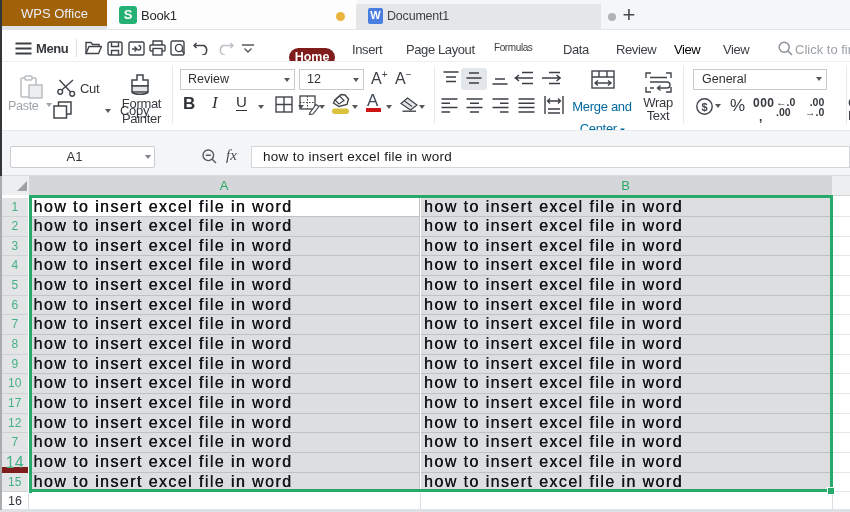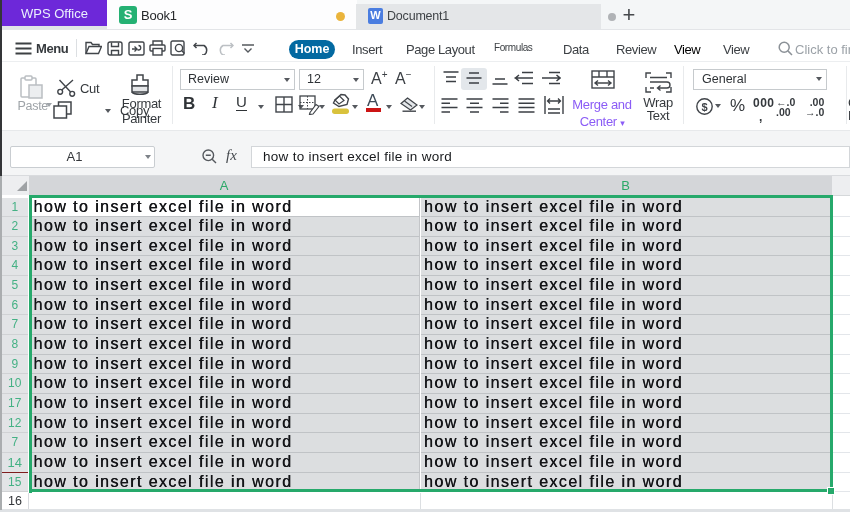--- a/index.html
+++ b/index.html
@@ -7,21 +7,21 @@
 body { font-family:"Liberation Sans", sans-serif; position:relative; background:#fff; }
 .abs { position:absolute; }
 svg { display:block; }
 </style>
 </head>
 <body>
 
 <div class="abs" style="left:0;top:0;width:850px;height:30px;background:#f4f6f7;"></div>
 <div class="abs" style="left:0;top:26px;width:130px;height:3.5px;background:#e1e4e7;"></div>
 <div class="abs" style="left:107px;top:0;width:250px;height:30px;background:#fdfdfe;"></div>
-<div class="abs" style="left:2px;top:0;width:105px;height:26px;background:#6d28d9;color:#eaf0fd;font-size:13px;text-align:center;line-height:27px;">WPS Office</div>
+<div class="abs" style="left:2px;top:0;width:105px;height:26px;background:#a16207;color:#eaf0fd;font-size:13px;text-align:center;line-height:27px;">WPS Office</div>
 
 <div class="abs" style="left:119px;top:6px;width:18px;height:18px;background:#25b173;border-radius:3px;color:#fff;font-size:13px;font-weight:bold;text-align:center;line-height:18px;">S</div>
 <div class="abs" style="left:141px;top:8px;font-size:13px;color:#27292c;letter-spacing:-0.2px;">Book1</div>
 <div class="abs" style="left:336px;top:12px;width:9px;height:9px;border-radius:50%;background:#eab43c;"></div>
 
 <div class="abs" style="left:356px;top:4px;width:245px;height:26px;background:#e4e6e8;"></div>
 <div class="abs" style="left:368px;top:8px;width:15px;height:15.5px;background:#4a7de0;border-radius:2px;color:#fff;font-size:11px;font-weight:bold;text-align:center;line-height:15.5px;">W</div>
 <div class="abs" style="left:387px;top:9px;font-size:12.5px;color:#3f4347;letter-spacing:-0.2px;">Document1</div>
 <div class="abs" style="left:608px;top:12.5px;width:8px;height:8px;border-radius:50%;background:#b0b3b6;"></div>
 <div class="abs" style="left:618px;top:2px;width:22px;height:26px;font-size:22px;font-weight:300;color:#46494d;text-align:center;line-height:26px;">+</div>
@@ -60,21 +60,21 @@
  <path d="M1 3.5 H11 a5.5 5.5 0 0 1 0 9.5 H9" stroke="#41454a" stroke-width="1.5" fill="none"></path>
 </svg>
 <svg class="abs" style="left:216px;top:42px;" width="18" height="13" viewBox="0 0 18 13">
  <path d="M14.5 1 L17 3.5 L14.5 6" stroke="#bcc0c4" stroke-width="1.5" fill="none"></path>
  <path d="M17 3.5 H7 a5.5 5.5 0 0 0 0 9.5 H9" stroke="#bcc0c4" stroke-width="1.5" fill="none"></path>
 </svg>
 <svg class="abs" style="left:241px;top:44px;" width="14" height="9" viewBox="0 0 14 9">
  <path d="M1 1 H13 M3.5 4.5 L7 8 L10.5 4.5" stroke="#55595e" stroke-width="1.4" fill="none"></path>
 </svg>
 
-<div class="abs" style="left:289px;top:40px;width:46px;height:19px;background:#0369a1;border-radius:9.5px;color:#fff;font-size:12.5px;font-weight:bold;text-align:center;line-height:19px;">Home</div>
+<div class="abs" style="left:289px;top:48px;width:46px;height:19px;background:#7f1d1d;border-radius:9.5px;color:#fff;font-size:12.5px;font-weight:bold;text-align:center;line-height:19px;">Home</div>
 <div class="abs" style="left:352px;top:42px;font-size:13px;color:#3d4145;letter-spacing:-0.4px;">Insert</div>
 <div class="abs" style="left:406px;top:42px;font-size:13px;color:#3d4145;letter-spacing:-0.4px;">Page Layout</div>
 <div class="abs" style="left:494px;top:42px;font-size:10px;color:#3d4145;letter-spacing:-0.4px;">Formulas</div>
 <div class="abs" style="left:563px;top:42px;font-size:13px;color:#3d4145;letter-spacing:-0.4px;">Data</div>
 <div class="abs" style="left:616px;top:42px;font-size:13px;color:#3d4145;letter-spacing:-0.4px;">Review</div>
 <div class="abs" style="left:674px;top:42px;font-size:13px;color:#000000;letter-spacing:-0.4px;">View</div>
 <div class="abs" style="left:723px;top:42px;font-size:13px;color:#3d4145;letter-spacing:-0.4px;">View</div>
 <svg class="abs" style="left:778px;top:41px;" width="15" height="15" viewBox="0 0 15 15">
  <circle cx="6.2" cy="6.2" r="5" stroke="#8b9197" stroke-width="1.5" fill="none"></circle>
  <path d="M9.9 9.9 L14 14" stroke="#8b9197" stroke-width="1.5"></path>
@@ -86,21 +86,21 @@
 <div class="abs" style="left:172px;top:66px;width:1px;height:58px;background:#e8eaec;"></div>
 <div class="abs" style="left:434px;top:66px;width:1px;height:58px;background:#e8eaec;"></div>
 <div class="abs" style="left:683px;top:66px;width:1px;height:58px;background:#e8eaec;"></div>
 <div class="abs" style="left:846px;top:66px;width:1px;height:58px;background:#e8eaec;"></div>
 
 <svg class="abs" style="left:20px;top:75px;" width="24" height="25" viewBox="0 0 24 25">
  <rect x="1" y="3" width="15" height="19" rx="1" stroke="#babec2" stroke-width="1.5" fill="none"></rect>
  <rect x="5" y="1" width="7" height="4" rx="1" stroke="#babec2" stroke-width="1.5" fill="#fff"></rect>
  <rect x="9" y="10" width="13" height="13" stroke="#babec2" stroke-width="1.5" fill="#eceef0"></rect>
 </svg>
-<div class="abs" style="left:8px;top:99px;width:40px;font-size:12.5px;color:#9ea3a8;text-align:right;letter-spacing:-0.3px;">Paste</div>
+<div class="abs" style="left:8px;top:99px;width:40px;font-size:12.5px;color:#9ea3a8;text-align:left;letter-spacing:-0.3px;">Paste</div>
 <div class="abs" style="left:46px;top:103px;width:0;height:0;border-left:3.5px solid transparent;border-right:3.5px solid transparent;border-top:4px solid #9ea3a8;"></div>
 <svg class="abs" style="left:57px;top:79px;" width="20" height="18" viewBox="0 0 20 18">
  <circle cx="3.2" cy="12.8" r="2.4" stroke="#41454a" stroke-width="1.4" fill="none"></circle>
  <circle cx="15.2" cy="14.8" r="2.4" stroke="#41454a" stroke-width="1.4" fill="none"></circle>
  <path d="M4.8 11 L16 1 M13.6 13 L2.5 1" stroke="#41454a" stroke-width="1.4" fill="none"></path>
 </svg>
 <div class="abs" style="left:80px;top:81px;font-size:13px;color:#35393d;letter-spacing:-0.3px;">Cut</div>
 <svg class="abs" style="left:53px;top:101px;" width="19" height="18" viewBox="0 0 19 18">
  <path d="M5.5 5 V1 H18 V13 H13.5" stroke="#41454a" stroke-width="1.5" fill="none"></path>
  <rect x="1" y="5" width="12.5" height="12" stroke="#41454a" stroke-width="1.5" fill="#fff"></rect>
@@ -183,21 +183,21 @@
 <svg class="abs" style="left:544px;top:96px;" width="20" height="18" viewBox="0 0 20 18">
  <path d="M1 0 V18 M19 0 V18 M4 13 H16 M4 17 H16" stroke="#3b3f44" stroke-width="1.4"></path>
  <path d="M4 5 H16 M6 2.5 L3.5 5 L6 7.5 M14 2.5 L16.5 5 L14 7.5" stroke="#3b3f44" stroke-width="1.3" fill="none"></path>
 </svg>
 
 <svg class="abs" style="left:591px;top:70px;" width="24" height="19" viewBox="0 0 24 19">
  <rect x="1" y="1" width="22" height="17" stroke="#41454a" stroke-width="1.4" fill="none"></rect>
  <path d="M8 1 V7 M16 1 V7 M1 7 H23" stroke="#41454a" stroke-width="1.4"></path>
  <path d="M4 13 H20 M7 10.5 L4 13 L7 15.5 M17 10.5 L20 13 L17 15.5" stroke="#41454a" stroke-width="1.4" fill="none"></path>
 </svg>
-<div class="abs" style="left:566px;top:96px;width:72px;font-size:13px;color:#8b5cf6;text-align:center;line-height:17px;letter-spacing:-0.3px;">Merge and<br>Center <span style="font-size:9px;">▾</span></div>
+<div class="abs" style="left:566px;top:96px;width:72px;font-size:13px;color:#0369a1;text-align:center;line-height:22px;letter-spacing:-0.3px;">Merge and<br>Center <span style="font-size:9px;">▾</span></div>
 
 <svg class="abs" style="left:645px;top:72px;" width="27" height="21" viewBox="0 0 27 21">
  <path d="M1 6 V1 H6 M21 1 H26 V6 M26 15 V20 H21 M6 20 H1 V15" stroke="#41454a" stroke-width="1.4" fill="none"></path>
  <path d="M5 5.5 H22 M5 10 H22 a3 3 0 0 1 0 6 H13 M15.5 13.5 L12.5 16 L15.5 18.5 M5 16 H9" stroke="#41454a" stroke-width="1.4" fill="none"></path>
 </svg>
 <div class="abs" style="left:632px;top:96px;width:52px;font-size:13px;color:#35393d;text-align:center;line-height:13px;letter-spacing:-0.3px;">Wrap<br>Text</div>
 
 <div class="abs" style="left:693px;top:69px;width:134px;height:21px;border:1px solid #c6cacd;background:#fff;font-size:12.5px;color:#2e3236;line-height:19px;padding-left:8px;">General</div>
 <div class="abs" style="left:816px;top:77px;width:0;height:0;border-left:3.5px solid transparent;border-right:3.5px solid transparent;border-top:4px solid #55595e;"></div>
 <svg class="abs" style="left:696px;top:98px;" width="17" height="17" viewBox="0 0 17 17">
@@ -304,21 +304,21 @@
     <div class="abs" style="left:420.5px;top:413.65px;width:409px;height:19.65px;background:#dcdee0;border-bottom:1px solid #c0c3c6;"></div>
     <div class="abs" style="left:33.5px;top:413.65px;height:19.65px;line-height:18.95px;font-size:16px;color:#141518;letter-spacing:1.42px;white-space:nowrap;text-shadow:0.35px 0 0 #141518;">how to insert excel file in word</div>
     <div class="abs" style="left:424px;top:413.65px;height:19.65px;line-height:18.95px;font-size:16px;color:#141518;letter-spacing:1.42px;white-space:nowrap;text-shadow:0.35px 0 0 #141518;">how to insert excel file in word</div>
     <div class="abs" style="left:833px;top:432.29999999999995px;width:17px;height:1px;background:#e3e6ea;"></div>
     <div class="abs" style="left:1.5px;top:433.29999999999995px;width:26.5px;height:19.65px;background:#e2e4e6;border-bottom:1px solid #d0d2d4;color:#44b184;font-size:12px;text-align:center;line-height:19.65px;">7</div>
     <div class="abs" style="left:32px;top:433.29999999999995px;width:387.5px;height:19.65px;background:#dcdee0;border-bottom:1px solid #c0c3c6;border-right:1px solid #c3c5c8;"></div>
     <div class="abs" style="left:420.5px;top:433.29999999999995px;width:409px;height:19.65px;background:#dcdee0;border-bottom:1px solid #c0c3c6;"></div>
     <div class="abs" style="left:33.5px;top:433.29999999999995px;height:19.65px;line-height:18.95px;font-size:16px;color:#141518;letter-spacing:1.42px;white-space:nowrap;text-shadow:0.35px 0 0 #141518;">how to insert excel file in word</div>
     <div class="abs" style="left:424px;top:433.29999999999995px;height:19.65px;line-height:18.95px;font-size:16px;color:#141518;letter-spacing:1.42px;white-space:nowrap;text-shadow:0.35px 0 0 #141518;">how to insert excel file in word</div>
     <div class="abs" style="left:833px;top:451.94999999999993px;width:17px;height:1px;background:#e3e6ea;"></div>
-    <div class="abs" style="left:1.5px;top:452.95px;width:26.5px;height:19.65px;background:#e2e4e6;border-bottom:1px solid #7f1d1d;color:#44b184;font-size:13px;text-align:center;line-height:19.65px;">14</div>
+    <div class="abs" style="left:1.5px;top:452.95px;width:26.5px;height:19.65px;background:#e2e4e6;border-bottom:6px solid #7f1d1d;color:#44b184;font-size:16px;text-align:center;line-height:19.65px;">14</div>
     <div class="abs" style="left:32px;top:452.95px;width:387.5px;height:19.65px;background:#dcdee0;border-bottom:1px solid #c0c3c6;border-right:1px solid #c3c5c8;"></div>
     <div class="abs" style="left:420.5px;top:452.95px;width:409px;height:19.65px;background:#dcdee0;border-bottom:1px solid #c0c3c6;"></div>
     <div class="abs" style="left:33.5px;top:452.95px;height:19.65px;line-height:18.95px;font-size:16px;color:#141518;letter-spacing:1.42px;white-space:nowrap;text-shadow:0.35px 0 0 #141518;">how to insert excel file in word</div>
     <div class="abs" style="left:424px;top:452.95px;height:19.65px;line-height:18.95px;font-size:16px;color:#141518;letter-spacing:1.42px;white-space:nowrap;text-shadow:0.35px 0 0 #141518;">how to insert excel file in word</div>
     <div class="abs" style="left:833px;top:471.59999999999997px;width:17px;height:1px;background:#e3e6ea;"></div>
     <div class="abs" style="left:1.5px;top:472.59999999999997px;width:26.5px;height:19.65px;background:#e2e4e6;border-bottom:1px solid #d0d2d4;color:#44b184;font-size:12px;text-align:center;line-height:19.65px;">15</div>
     <div class="abs" style="left:32px;top:472.59999999999997px;width:387.5px;height:19.65px;background:#dcdee0;border-bottom:1px solid #c0c3c6;border-right:1px solid #c3c5c8;"></div>
     <div class="abs" style="left:420.5px;top:472.59999999999997px;width:409px;height:19.65px;background:#dcdee0;border-bottom:1px solid #c0c3c6;"></div>
     <div class="abs" style="left:33.5px;top:472.59999999999997px;height:19.65px;line-height:18.95px;font-size:16px;color:#141518;letter-spacing:1.42px;white-space:nowrap;text-shadow:0.35px 0 0 #141518;">how to insert excel file in word</div>
     <div class="abs" style="left:424px;top:472.59999999999997px;height:19.65px;line-height:18.95px;font-size:16px;color:#141518;letter-spacing:1.42px;white-space:nowrap;text-shadow:0.35px 0 0 #141518;">how to insert excel file in word</div>

